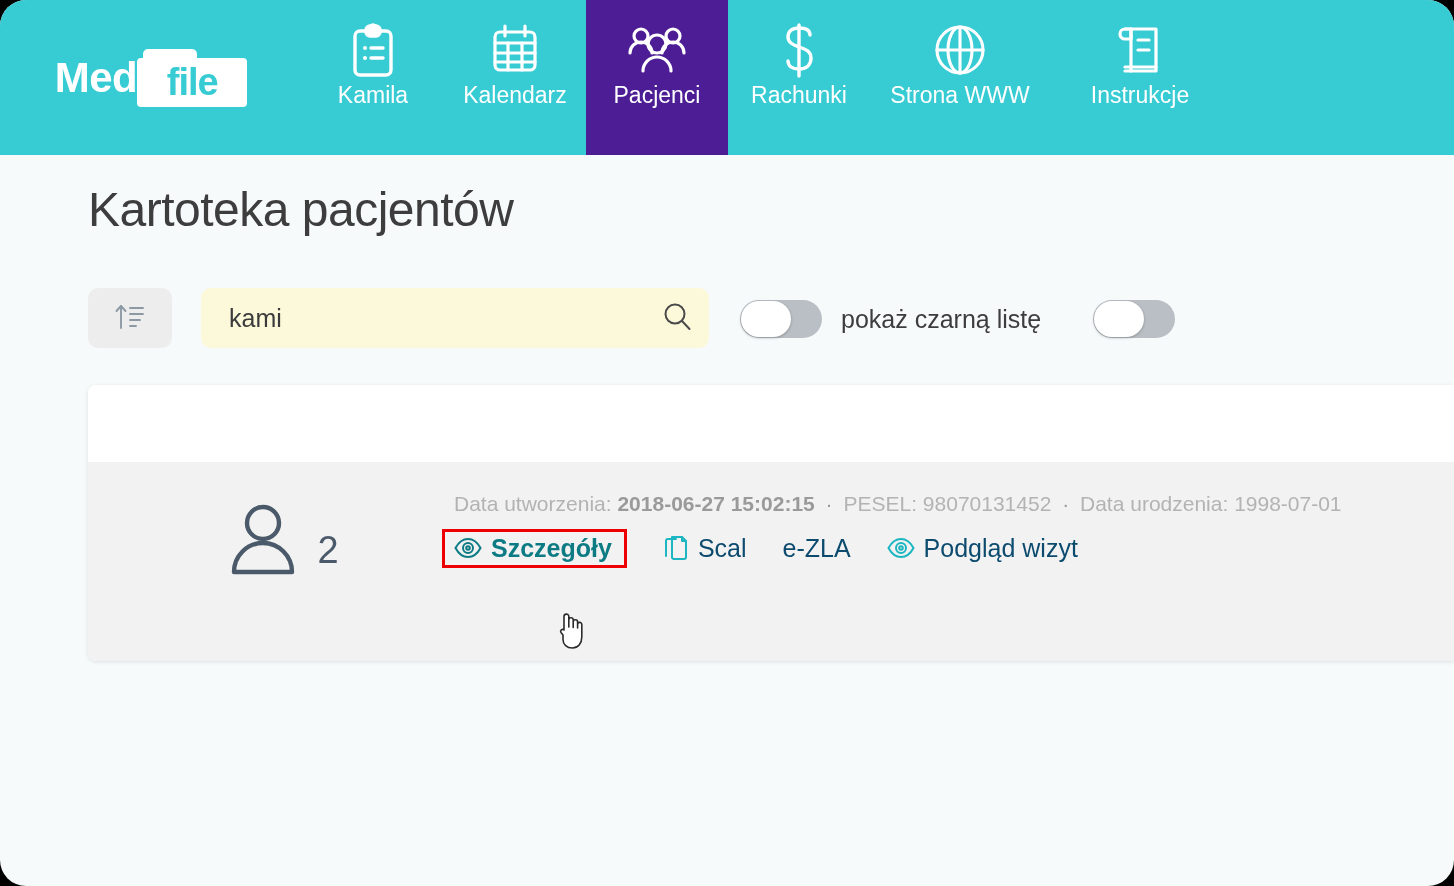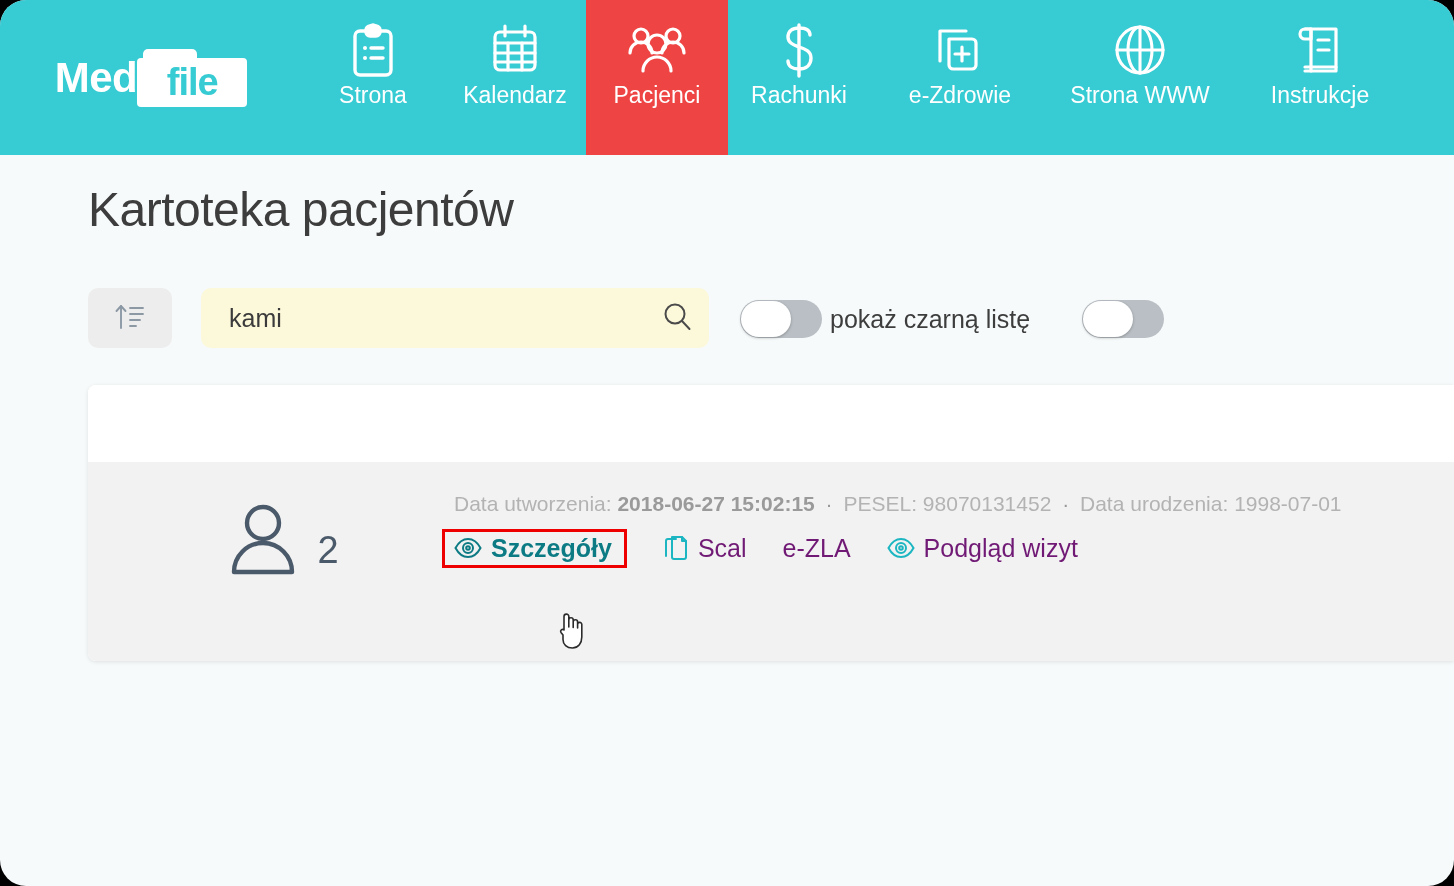--- a/index.html
+++ b/index.html
@@ -75,21 +75,21 @@
     width: 142px;
     display: flex;
     flex-direction: column;
     align-items: center;
     justify-content: flex-start;
     padding-top: 22px;
     color: #ffffff;
     cursor: pointer;
     text-decoration: none;
   }
-  .nav-item.active { background: #ef4444; }
+  .nav-item.active { background: #4c1d95; }
   .nav-item .nav-icon {
     height: 58px;
     display: flex; align-items: center; justify-content: center;
   }
   .nav-item .nav-label {
     font-size: 23px;
     line-height: 1;
     margin-top: 4px;
     white-space: nowrap;
   }
@@ -162,21 +162,21 @@
   }
   .switch .knob {
     position: absolute;
     left: 1px; top: 1px;
     width: 50px; height: 36px;
     background: #ffffff;
     border-radius: 18px;
     box-shadow: 0 1px 3px rgba(0,0,0,0.25);
   }
   .toggle-label {
-    margin-left: 8px;
+    margin-left: 19px;
     font-size: 25px;
     color: #3d3d3d;
     white-space: nowrap;
   }
 
   
   #results-card {
     position: absolute;
     left: 88px; top: 385px;
     width: 1366px; height: 276px;
@@ -231,21 +231,21 @@
 
   .patient-actions {
     margin-top: 12px;
     display: flex;
     align-items: center;
     height: 40px;
   }
   .action-link {
     display: flex;
     align-items: center;
-    color: #701a75;
+    color: #0c4a6e;
     font-size: 25px;
     text-decoration: none;
     cursor: pointer;
     white-space: nowrap;
   }
   .action-link .a-icon { margin-right: 9px; display: flex; align-items: center; }
   .action-link.primary {
     color: #0d7b84;
     font-weight: bold;
     border: 3px solid #ee0000;
@@ -282,21 +282,21 @@
         <svg width="50" height="56" viewBox="0 0 50 56" fill="none" stroke="#fff" stroke-width="3.4" stroke-linecap="round" stroke-linejoin="round">
           <rect x="7" y="8" width="36" height="44" rx="5"></rect>
           <rect x="18" y="3" width="14" height="10" rx="4" fill="#fff"></rect>
           <circle cx="25" cy="5.5" r="3.5" fill="#fff"></circle>
           <circle cx="17" cy="25" r="2" fill="#fff" stroke="none"></circle>
           <line x1="23" y1="25" x2="35" y2="25"></line>
           <circle cx="17" cy="35" r="2" fill="#fff" stroke="none"></circle>
           <line x1="23" y1="35" x2="35" y2="35"></line>
         </svg>
       </span>
-      <span class="nav-label">Strona</span>
+      <span class="nav-label">Kamila</span>
     </a>
 
     <a class="nav-item">
       <span class="nav-icon">
         <svg width="52" height="56" viewBox="0 0 52 56" fill="none" stroke="#fff" stroke-width="3.2" stroke-linecap="round" stroke-linejoin="round">
           <rect x="6" y="9" width="40" height="38" rx="5"></rect>
           <line x1="16" y1="3" x2="16" y2="13"></line>
           <line x1="36" y1="3" x2="36" y2="13"></line>
           <line x1="6" y1="20" x2="46" y2="20"></line>
           <line x1="6" y1="30" x2="46" y2="30"></line>
@@ -325,31 +325,20 @@
     <a class="nav-item">
       <span class="nav-icon">
         <svg width="44" height="56" viewBox="0 0 44 56" fill="none" stroke="#fff" stroke-width="3.4" stroke-linecap="round" stroke-linejoin="round">
           <line x1="22" y1="2" x2="22" y2="53"></line>
           <path d="M33 12 C33 7 28 5 22 5 C15 5 11 8 11 14 C11 20 17 22 22 24 C28 26 34 28 34 35 C34 42 29 46 22 46 C15 46 11 43 11 38"></path>
         </svg>
       </span>
       <span class="nav-label">Rachunki</span>
     </a>
 
-    <a class="nav-item wide">
-      <span class="nav-icon">
-        <svg width="56" height="56" viewBox="0 0 56 56" fill="none" stroke="#fff" stroke-width="3.2" stroke-linecap="round" stroke-linejoin="round">
-          <path d="M8 38 L8 8 L34 8"></path>
-          <path d="M17 16 L40 16 a4 4 0 0 1 4 4 L44 42 a4 4 0 0 1 -4 4 L21 46 a4 4 0 0 1 -4 -4 Z"></path>
-          <line x1="30" y1="24" x2="30" y2="38"></line>
-          <line x1="23" y1="31" x2="37" y2="31"></line>
-        </svg>
-      </span>
-      <span class="nav-label">e-Zdrowie</span>
-    </a>
 
     <a class="nav-item wide">
       <span class="nav-icon">
         <svg width="54" height="56" viewBox="0 0 54 56" fill="none" stroke="#fff" stroke-width="3.1" stroke-linecap="round" stroke-linejoin="round">
           <circle cx="27" cy="27" r="23"></circle>
           <line x1="4" y1="27" x2="50" y2="27"></line>
           <line x1="27" y1="4" x2="27" y2="50"></line>
           <ellipse cx="27" cy="27" rx="12" ry="23"></ellipse>
         </svg>
       </span>

